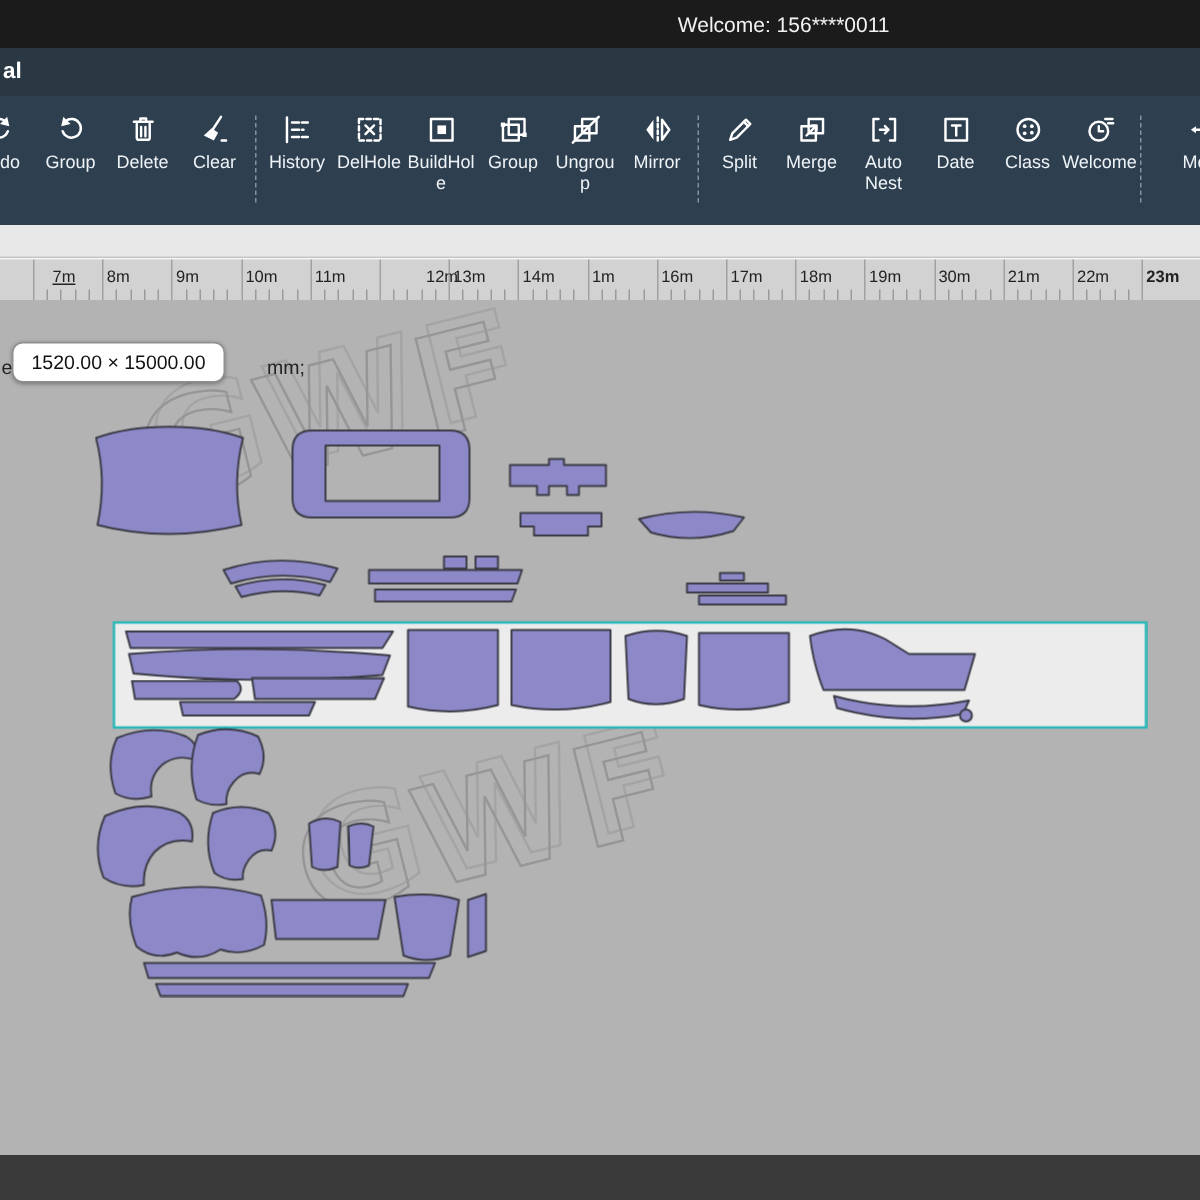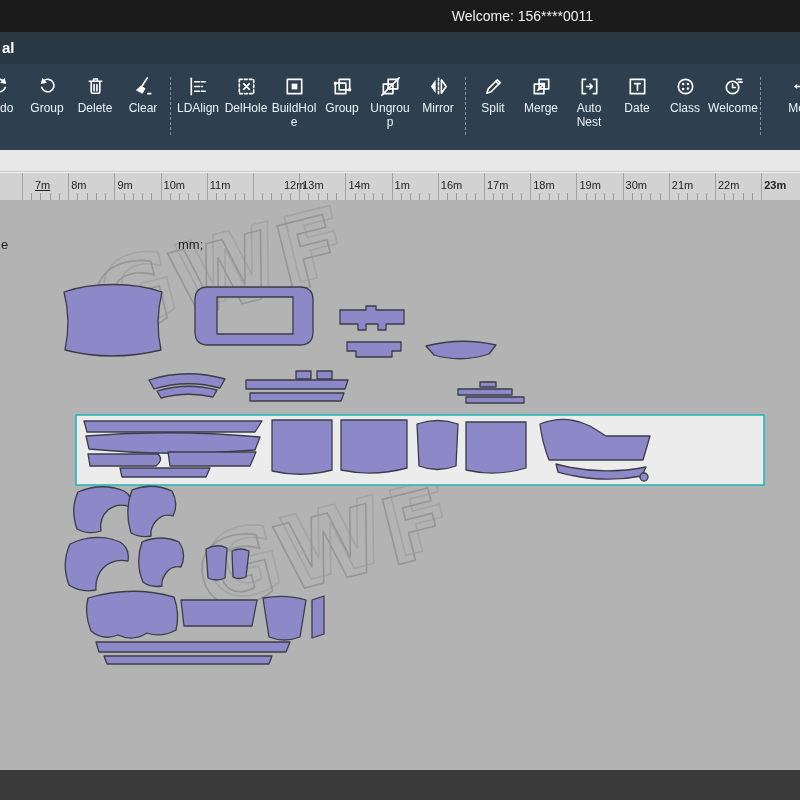--- a/index.html
+++ b/index.html
@@ -90,21 +90,21 @@
     <span>Clear</span>
   </div>
 
   <div class="sep"></div>
 
   <div class="tbtn nowrap">
     <svg viewBox="0 0 24 24">
       <path class="icon-stroke" d="M4.5 3.5 v17"></path>
       <path class="icon-stroke" d="M8 7 h11 M8 12 h8 M8 17 h11" stroke-dasharray="5 2"></path>
     </svg>
-    <span>LDAlign</span>
+    <span>History</span>
   </div>
 
   <div class="tbtn">
     <svg viewBox="0 0 24 24">
       <rect class="icon-stroke" x="4.5" y="4.5" width="15" height="15" stroke-dasharray="3 2.2"></rect>
       <path class="icon-stroke" d="M9 9 l6 6 M15 9 l-6 6"></path>
     </svg>
     <span>DelHole</span>
   </div>
 
@@ -391,17 +391,18 @@
         <path d="M263 398 q23 -4 43 2 l-6 37 q-16 6 -31 0 Z"></path>
         <path d="M96 442 h194 l-4 10 h-187 Z"></path>
         <path d="M104 456 h168 l-3 8 h-162 Z"></path>
         <path d="M312 400 l12 -4 v38 l-12 4 Z"></path>
       </g>
 
     </g>
   </svg>
 
   <span class="status-e">e</span>
+  <div class="size-box">1520.00 × 15000.00</div>
   <span class="status-mm">mm;</span>
 
 </div>
 
 <div class="abs bottombar"></div>
 
 </body></html>

